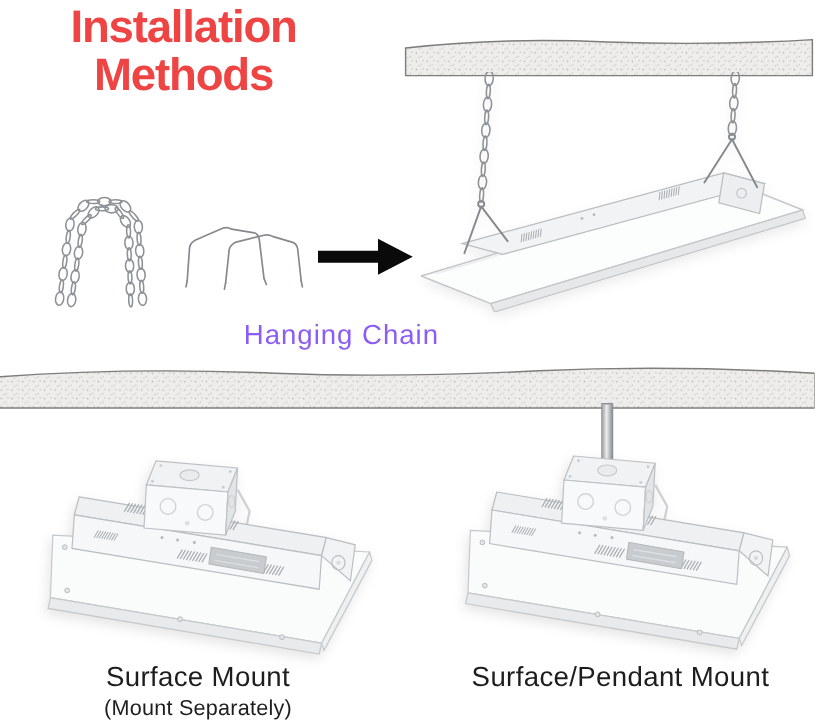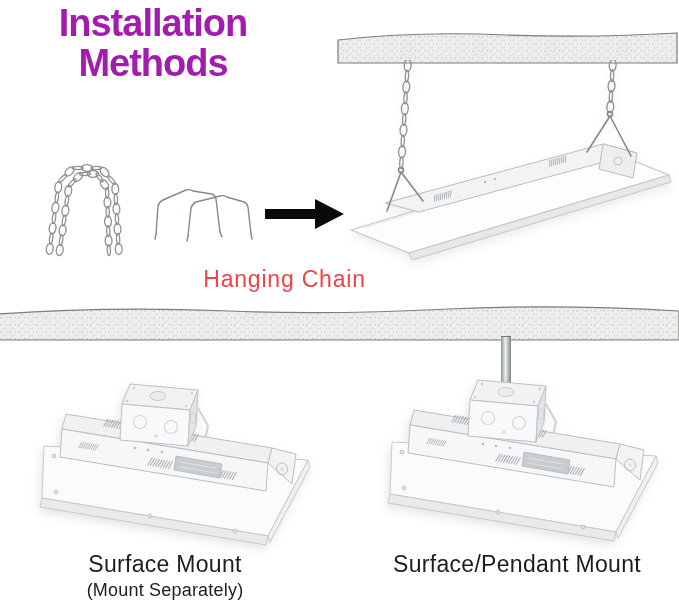--- a/index.html
+++ b/index.html
@@ -4,25 +4,25 @@
 <style>
   html,body{margin:0;padding:0;background:#ffffff;}
   #stage{
     position:relative;width:679px;height:600px;overflow:hidden;
     background:#ffffff;font-family:"Liberation Sans", sans-serif;
   }
   .abs{position:absolute;}
   #title{
     left:26px;top:4px;width:254px;
     font-size:38px;font-weight:700;line-height:1.04;
-    letter-spacing:-1px;text-align:center;color:#a21caf;
+    letter-spacing:-1px;text-align:center;color:#ef4444;
   }
   #hang-label{
     left:0;top:266px;width:569px;text-align:center;
-    font-size:23px;color:#ef4444;letter-spacing:0.8px;
+    font-size:23px;color:#8b5cf6;letter-spacing:0.8px;
   }
   .caption{text-align:center;color:#1d1d1d;}
   .caption .main{font-size:23px;letter-spacing:0.3px;}
   .caption .note{font-size:18px;margin-top:2px;letter-spacing:0.2px;}
   #cap-left{left:0;top:551px;width:330px;}
   #cap-right{left:355px;top:551px;width:324px;}
   .fixture-shadow{filter:drop-shadow(-2px 4px 5px rgba(0,0,0,0.10));}
   .hang-shadow{filter:drop-shadow(0 4px 5px rgba(0,0,0,0.08));}
   #conduit-rod{
     left:501px;top:336px;width:10px;height:60px;

